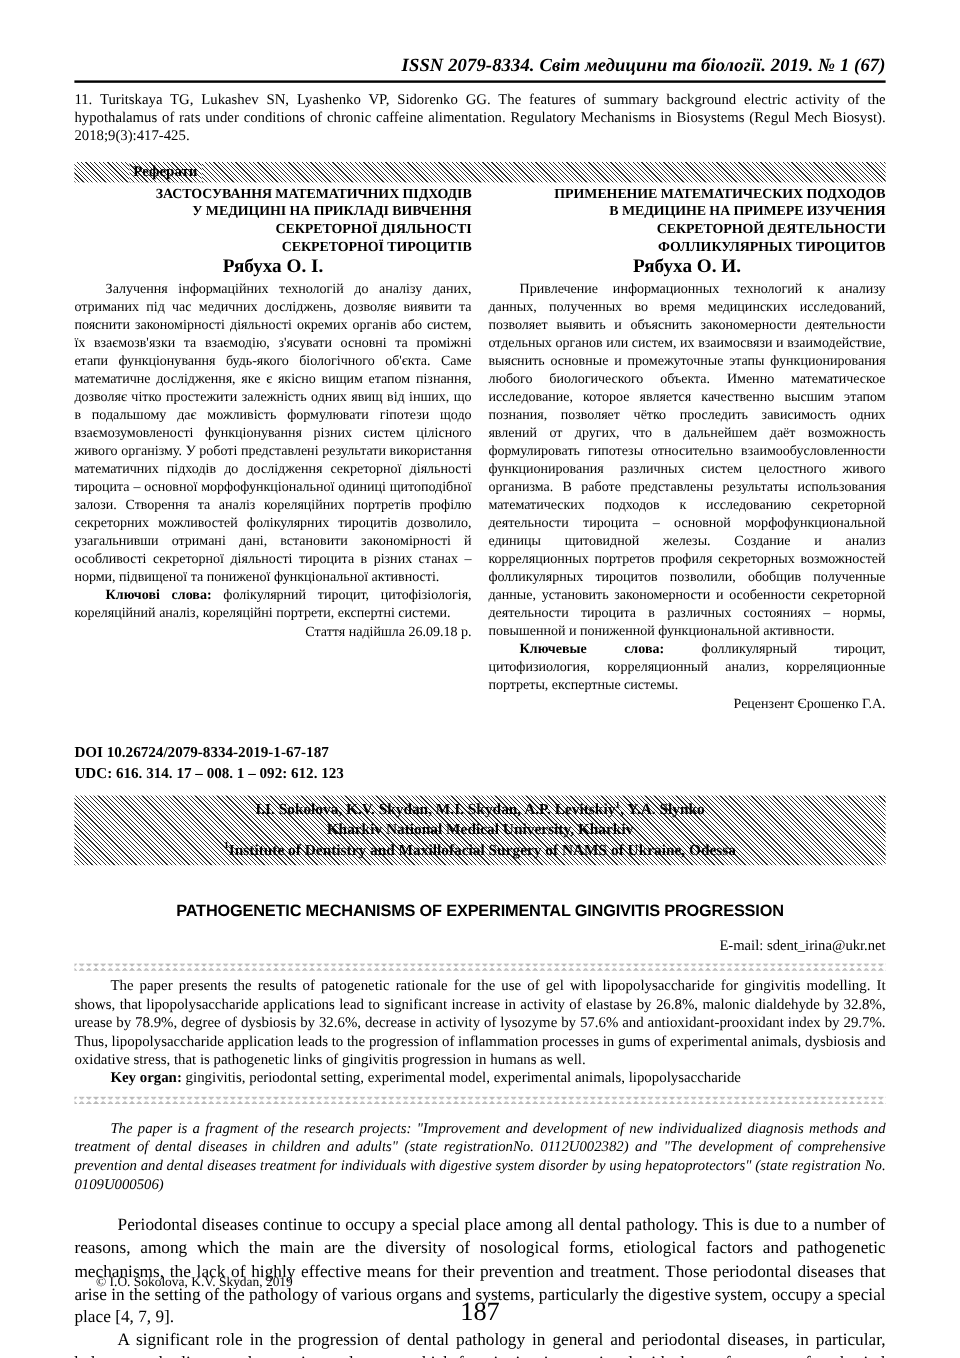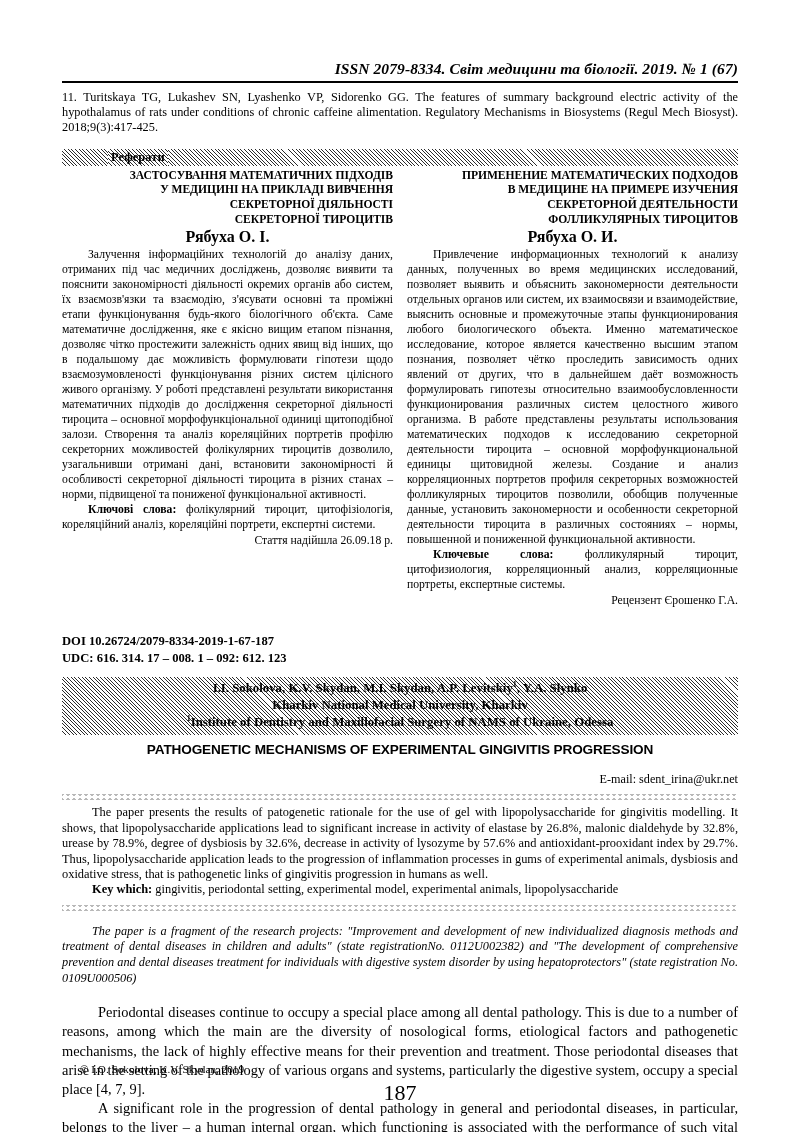--- a/index.html
+++ b/index.html
@@ -13,21 +13,21 @@
     font-family: "Liberation Serif", serif;
     color: #000000;
     position: relative;
     overflow: hidden;
   }
   .page {
     position: relative;
     width: 800px;
     height: 1132px;
     box-sizing: border-box;
-    padding: 16px 62px;
+    padding: 2px 62px;
   }
 
   
   .runhead {
     padding-top: 44px;
     text-align: right;
     font-style: italic;
     font-weight: bold;
     font-size: 15.5px;
     letter-spacing: 0.1px;
@@ -131,21 +131,21 @@
   .doi-block {
     margin-top: 26px;
     font-weight: bold;
     font-size: 12.6px;
     line-height: 1.32;
   }
   .doi-block .ln { display: block; }
 
   
   .paper-title {
-    margin-top: 6px;
+    margin-top: 29px;
     text-align: center;
     font-family: "Liberation Sans", sans-serif;
     font-weight: bold;
     font-size: 13.6px;
     line-height: 1.36;
     letter-spacing: -0.15px;
   }
   .paper-title .ln { display: block; }
 
   .email-line {
@@ -283,21 +283,21 @@
   <div class="paper-title">
     <span class="ln">PATHOGENETIC MECHANISMS OF EXPERIMENTAL GINGIVITIS PROGRESSION</span>
   </div>
 
   <div class="email-line">E-mail: sdent_irina@ukr.net</div>
 
   <div class="zig"></div>
 
   <div class="eng-abs">The paper presents the results of patogenetic rationale for the use of gel with lipopolysaccharide for gingivitis modelling. It shows, that lipopolysaccharide applications lead to significant increase in activity of elastase by 26.8%, malonic dialdehyde by 32.8%, urease by 78.9%, degree of dysbiosis by 32.6%, decrease in activity of lysozyme by 57.6% and antioxidant-prooxidant index by 29.7%. Thus, lipopolysaccharide application leads to the progression of inflammation processes in gums of experimental animals, dysbiosis and oxidative stress, that is pathogenetic links of gingivitis progression in humans as well.</div>
   <div class="eng-kw">
-    <b>Key which:</b>
+    <b>Key organ:</b>
     <span>gingivitis, periodontal setting, experimental model, experimental animals, lipopolysaccharide</span>
   </div>
 
   <div class="zig"></div>
 
   <div class="funding">The paper is a fragment of the research projects: "Improvement and development of new individualized diagnosis methods and treatment of dental diseases in children and adults" (state registrationNo. 0112U002382) and "The development of comprehensive prevention and dental diseases treatment for individuals with digestive system disorder by using hepatoprotectors" (state registration No. 0109U000506)</div>
 
   <div class="body-para first">Periodontal diseases continue to occupy a special place among all dental pathology. This is due to a number of reasons, among which the main are the diversity of nosological forms, etiological factors and pathogenetic mechanisms, the lack of highly effective means for their prevention and treatment. Those periodontal diseases that arise in the setting of the pathology of various organs and systems, particularly the digestive system, occupy a special place [4, 7, 9].</div>
   <div class="body-para">A significant role in the progression of dental pathology in general and periodontal diseases, in particular, belongs to the liver – a human internal organ, which functioning is associated with the performance of such vital functions as antitoxic, regulatory, metabolic [2, 10, 11].</div>
 

